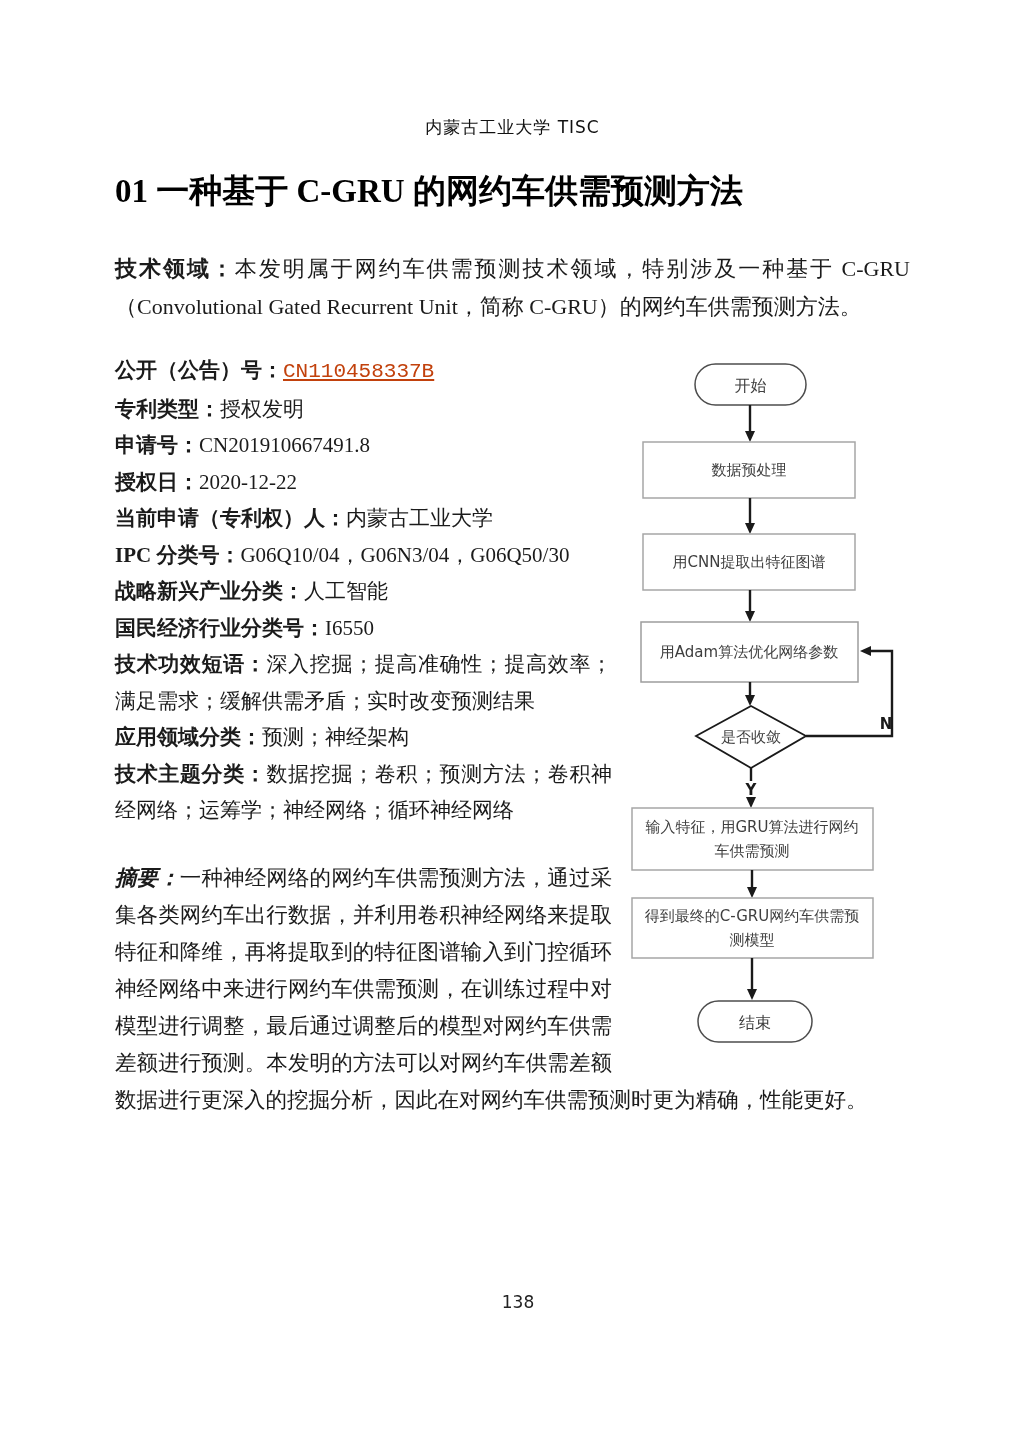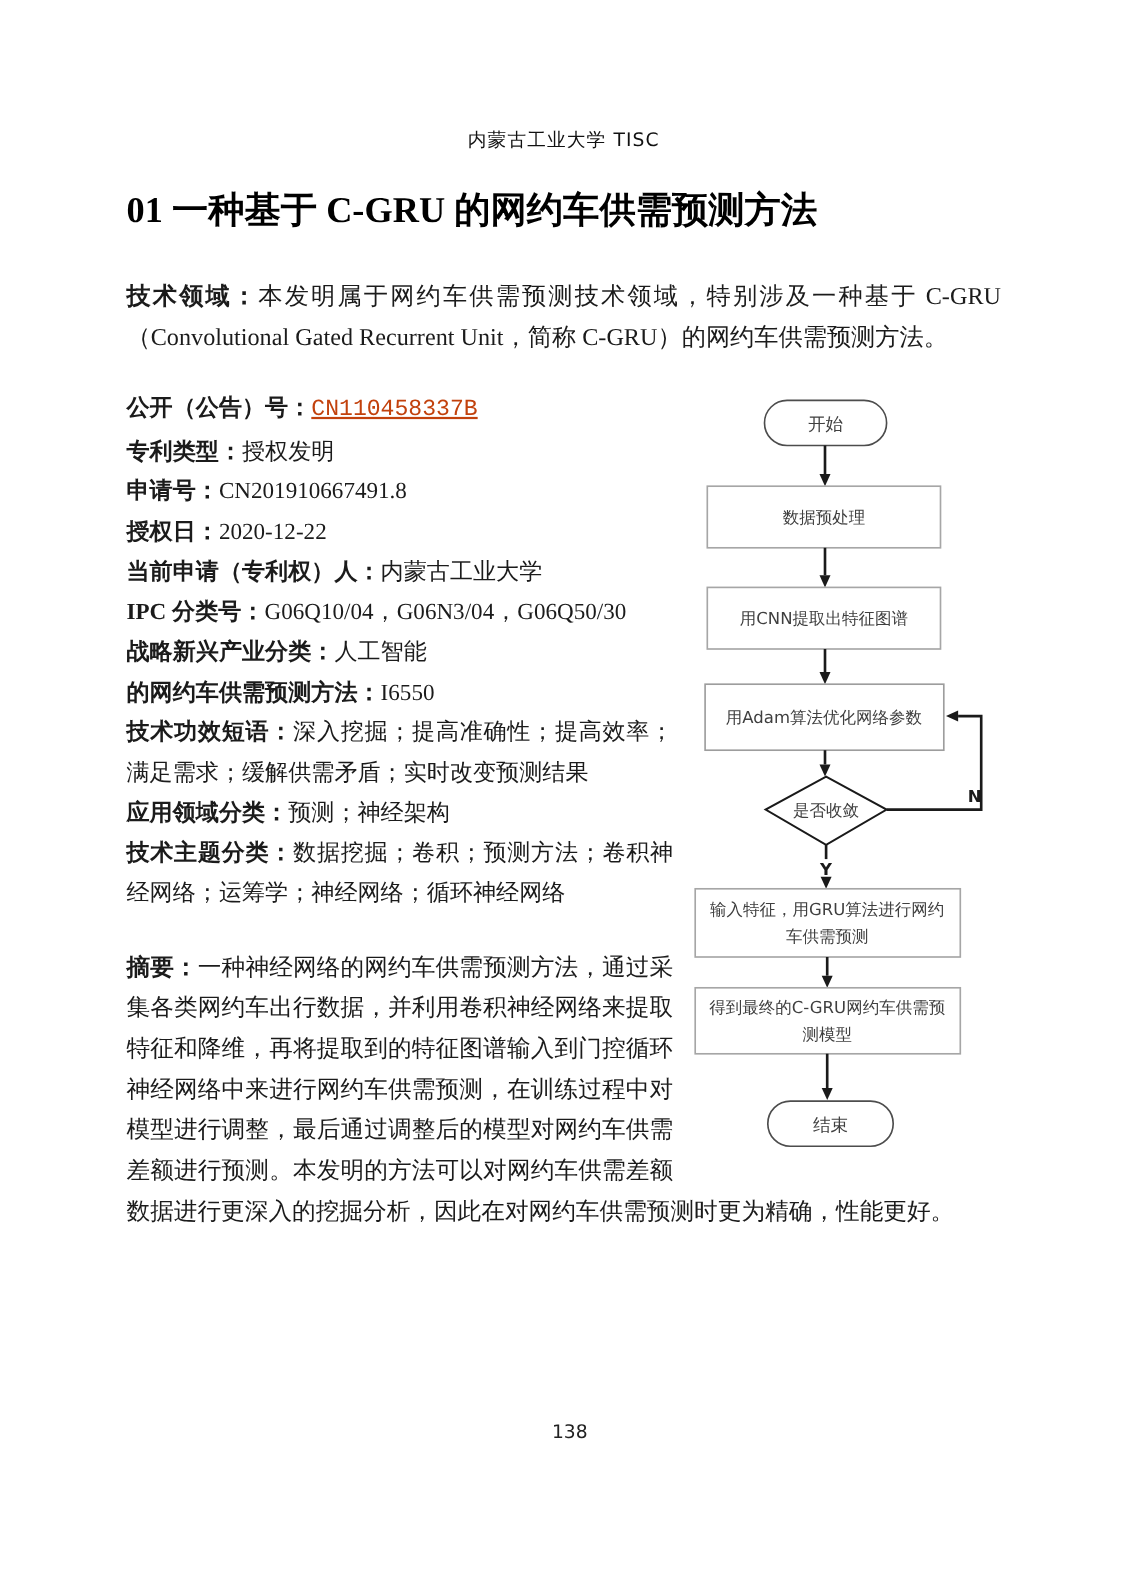--- a/index.html
+++ b/index.html
@@ -45,21 +45,21 @@
   .fields { font-size: 21px; line-height: 36.5px; }
   .field { text-align: justify; }
   .flabel { font-weight: bold; }
   a.pub-link { color: #c2410c; text-decoration: underline; font-family: Liberation Mono, monospace; }
   .abstract {
     margin-top: 31px;
     font-size: 21.5px;
     line-height: 37px;
     text-align: justify;
   }
-  .abstract .plabel { font-weight: bold; }
+  .abstract .plabel { font-weight: bold; font-style: italic; }
   .page-number {
     position: absolute;
     left: 0; right: 0;
     top: 1292px;
     text-align: center;
     font-size: 17px;
     color: #222;
     font-family: "DejaVu Sans", "Liberation Sans", sans-serif;
     padding-left: 12px;
   }
@@ -151,21 +151,21 @@
     </div>
 
     <div class="fields">
       <div class="field"><span class="flabel">公开（公告）号：</span><a class="pub-link" href="#">CN110458337B</a></div>
       <div class="field"><span class="flabel">专利类型：</span><span>授权发明</span></div>
       <div class="field"><span class="flabel">申请号：</span><span>CN201910667491.8</span></div>
       <div class="field"><span class="flabel">授权日：</span><span>2020-12-22</span></div>
       <div class="field"><span class="flabel">当前申请（专利权）人：</span><span>内蒙古工业大学</span></div>
       <div class="field"><span class="flabel">IPC 分类号：</span><span>G06Q10/04，G06N3/04，G06Q50/30</span></div>
       <div class="field"><span class="flabel">战略新兴产业分类：</span><span>人工智能</span></div>
-      <div class="field"><span class="flabel">的网约车供需预测方法：</span><span>I6550</span></div>
+      <div class="field"><span class="flabel">国民经济行业分类号：</span><span>I6550</span></div>
       <div class="field"><span class="flabel">技术功效短语：</span><span>深入挖掘；提高准确性；提高效率；满足需求；缓解供需矛盾；实时改变预测结果</span></div>
       <div class="field"><span class="flabel">应用领域分类：</span><span>预测；神经架构</span></div>
       <div class="field"><span class="flabel">技术主题分类：</span><span>数据挖掘；卷积；预测方法；卷积神经网络；运筹学；神经网络；循环神经网络</span></div>
     </div>
 
     <p class="abstract"><span class="plabel">摘要：</span><span>一种神经网络的网约车供需预测方法，通过采集各类网约车出行数据，并利用卷积神经网络来提取特征和降维，再将提取到的特征图谱输入到门控循环神经网络中来进行网约车供需预测，在训练过程中对模型进行调整，最后通过调整后的模型对网约车供需差额进行预测。本发明的方法可以对网约车供需差额数据进行更深入的挖掘分析，因此在对网约车供需预测时更为精确，性能更好。</span></p>
 
   </div>
 </div>
 

